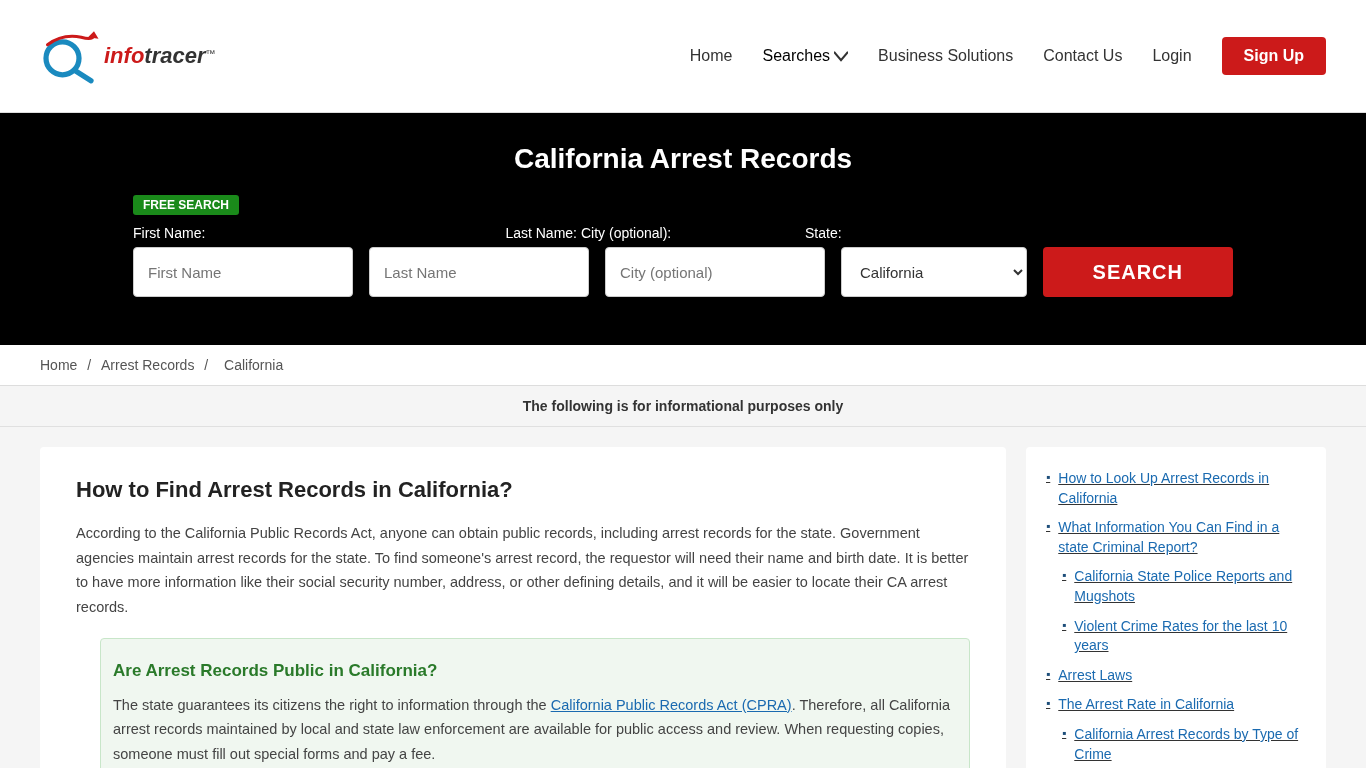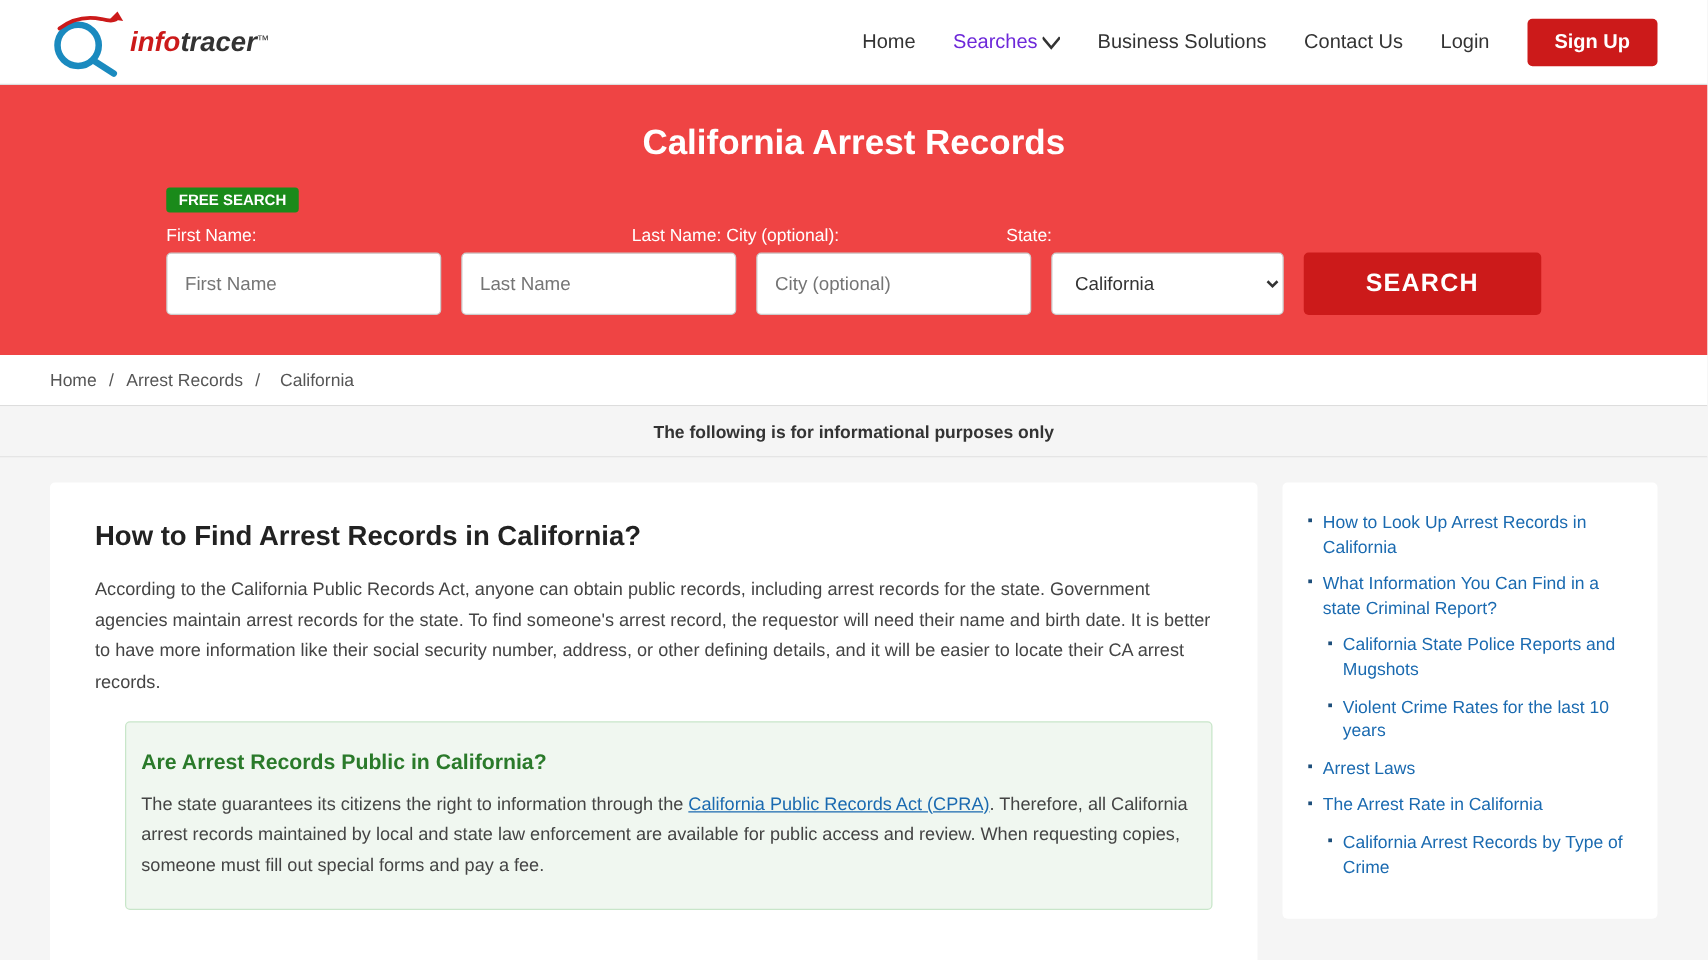--- a/index.html
+++ b/index.html
@@ -3,21 +3,21 @@
   <meta charset="utf-8">
   <style>
     * { box-sizing: border-box; margin: 0; padding: 0; }
     body { font-family: Arial, sans-serif; font-size: 15px; color: #333; background: #f5f5f5; }
 
     
     .header {
       background: #fff;
       border-bottom: 1px solid #ddd;
       padding: 0 40px;
-      height: 68px;
+      height: 113px;
       display: flex;
       align-items: center;
       justify-content: space-between;
     }
     .logo-area {
       display: flex;
       align-items: center;
     }
     .logo-icon {
       width: 60px;
@@ -33,21 +33,21 @@
       text-decoration: none;
       color: #333;
       font-size: 16px;
       font-weight: 500;
     }
     .nav .searches-item {
       display: flex;
       align-items: center;
       gap: 4px;
       cursor: pointer;
-      color: #6d28d9;
+      color: #000000;
       font-size: 16px;
       font-weight: 500;
     }
     .nav .searches-item svg { width: 14px; height: 14px; }
     .btn-login {
       background: none;
       border: none;
       font-size: 16px;
       color: #333;
       font-weight: 500;
@@ -59,22 +59,22 @@
       border: none;
       padding: 10px 22px;
       font-size: 16px;
       font-weight: bold;
       border-radius: 4px;
       cursor: pointer;
     }
 
     
     .hero {
-      background: #ef4444;
-      padding: 30px 40px 32px;
+      background: #000000;
+      padding: 30px 40px 48px;
       text-align: center;
     }
     .hero h1 {
       color: #fff;
       font-size: 28px;
       font-weight: bold;
       margin-bottom: 20px;
     }
     .free-search-badge {
       display: inline-block;
@@ -241,20 +241,21 @@
     }
     .toc-list {
       list-style: none;
       padding: 0;
     }
     .toc-list li {
       display: flex;
       align-items: flex-start;
       margin-bottom: 10px;
       font-size: 14px;
+      text-decoration: underline;
     }
     .toc-list li::before {
       content: '▪';
       color: #1d4e7a;
       margin-right: 8px;
       margin-top: 1px;
       flex-shrink: 0;
       font-size: 12px;
     }
     .toc-list li a {

